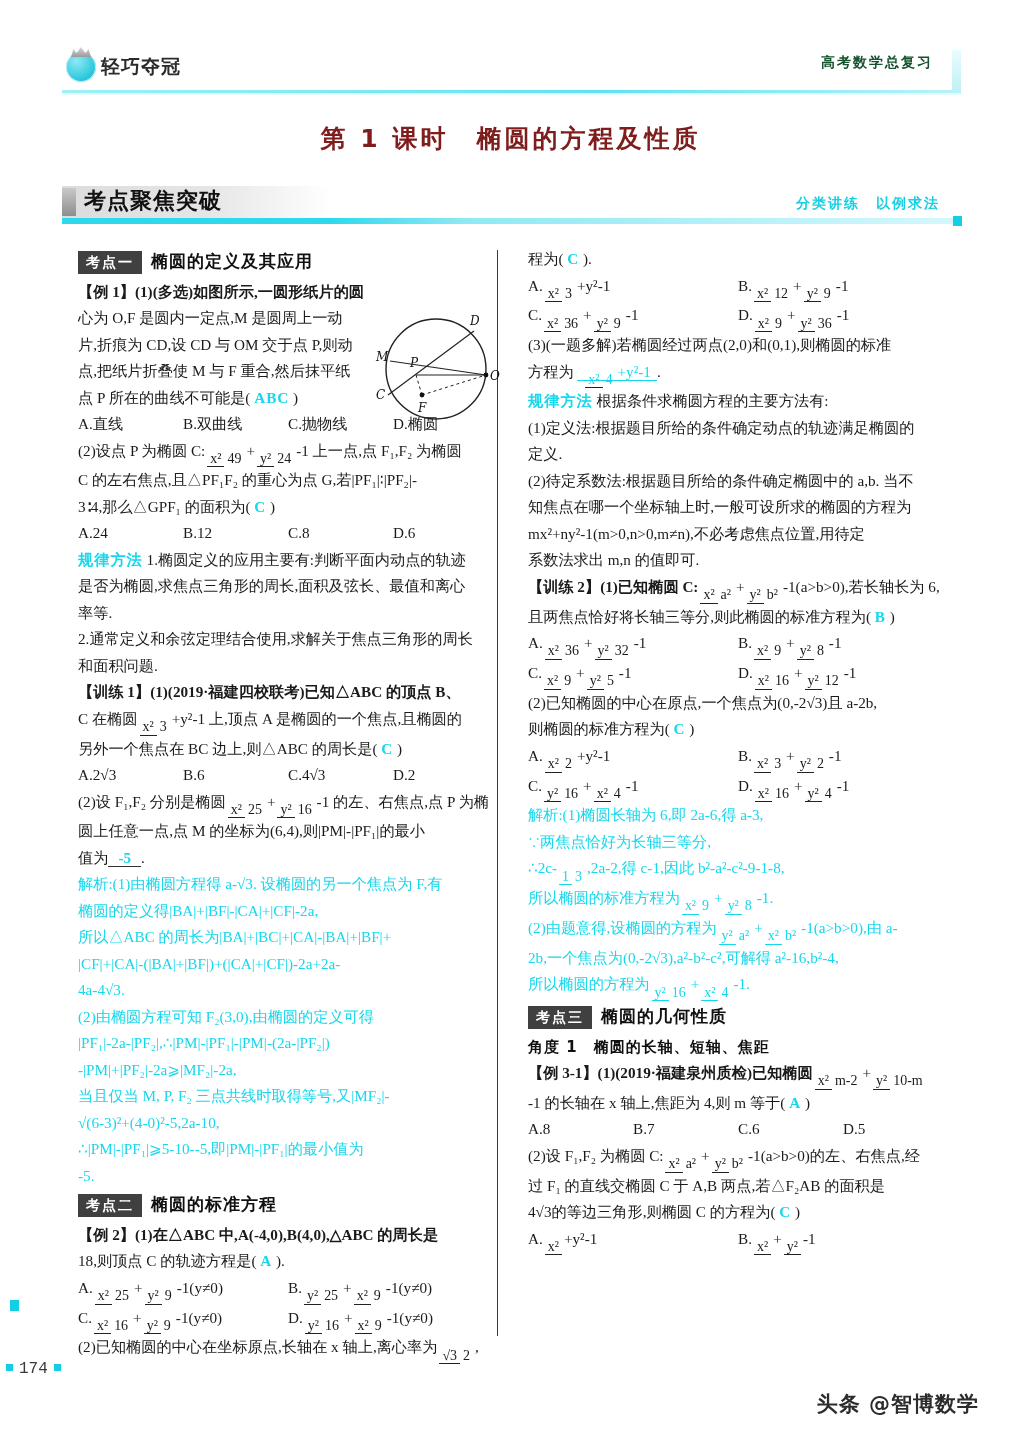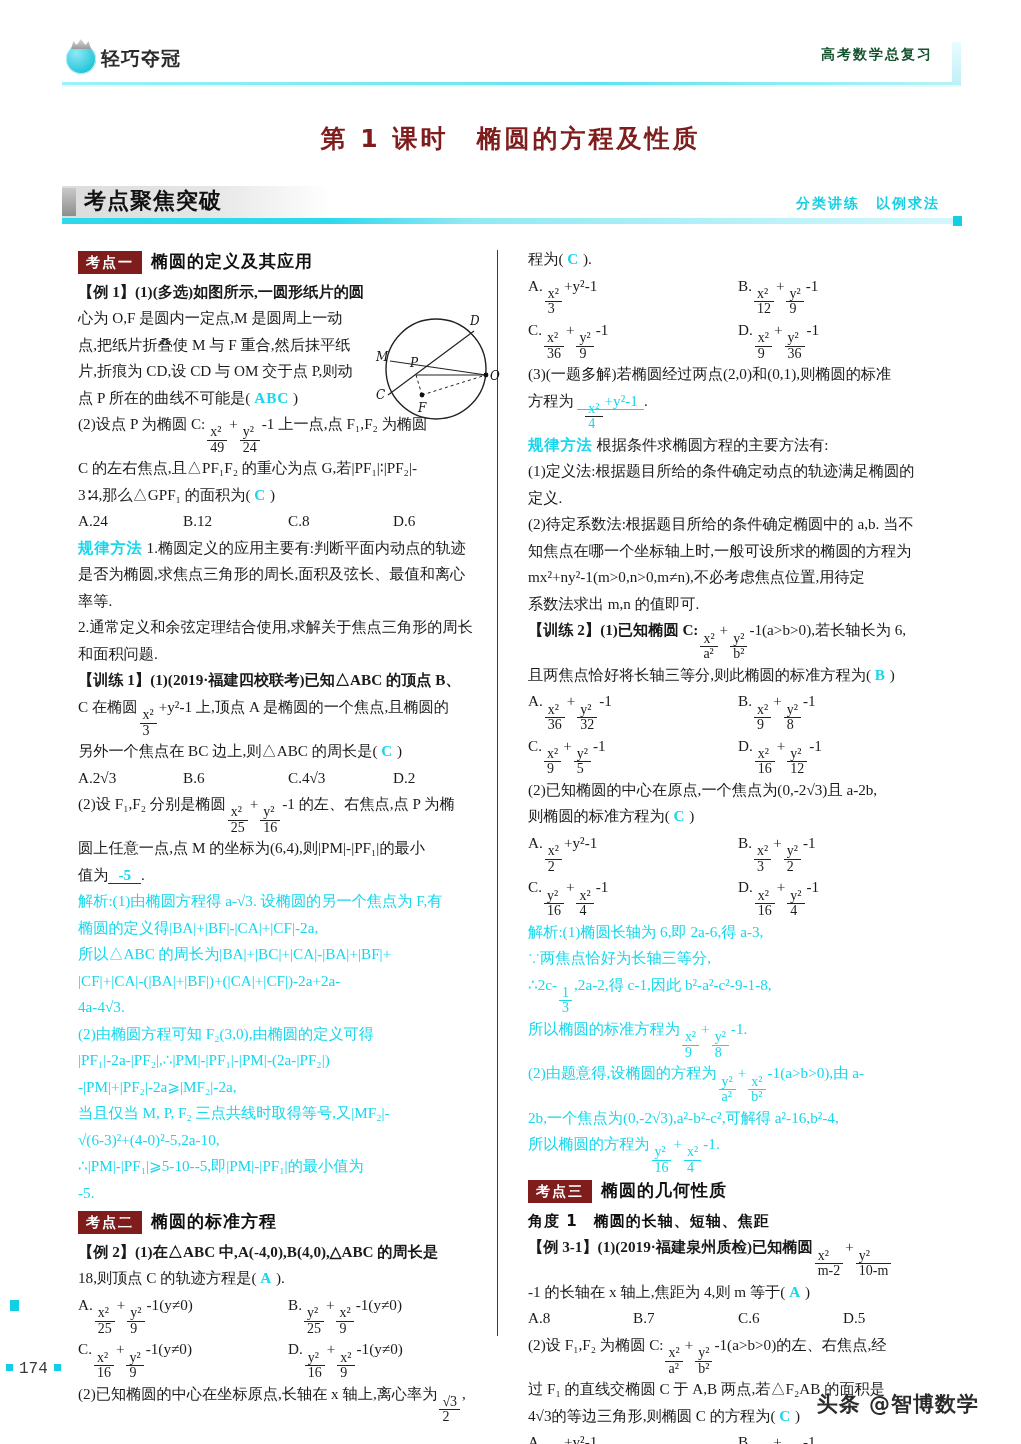--- a/index.html
+++ b/index.html
@@ -7,21 +7,21 @@
     width:1021px;height:1444px;
     background:#ffffff;
     font-family:"Liberation Serif", serif;
     color:#1a1a1a;
     position:relative;
     overflow:hidden;
   }
   .page{position:relative;width:1021px;height:1444px;}
 
   
-  .hdr{position:absolute;left:0;top:42px;width:1021px;height:46px;}
+  .hdr{position:absolute;left:0;top:50px;width:1021px;height:46px;}
   .hdr-rule{position:absolute;left:62px;top:40px;width:898px;height:3px;
      background:linear-gradient(to right,#9ff0f7,#5fe3ef 60%,#b9f3f8);}
   .hdr-rule2{position:absolute;left:62px;top:43px;width:898px;height:2px;background:#e7fbfd;}
   .logo{position:absolute;left:66px;top:2px;display:flex;align-items:center;gap:5px;}
   .logo-badge{width:30px;height:30px;border-radius:50%;
      background:radial-gradient(circle at 35% 30%,#8fe9f6,#26c6da 70%,#16b0c4);
      position:relative;box-shadow:0 0 0 1px #bfeef5 inset;}
   .logo-badge:after{content:"";position:absolute;left:5px;top:-5px;width:20px;height:10px;
      background:linear-gradient(#d9d9d9,#9a9a9a);
      clip-path:polygon(0 100%,12% 20%,28% 62%,50% 0,72% 62%,88% 20%,100% 100%);}
@@ -54,41 +54,41 @@
   
   .col{position:absolute;top:246px;width:420px;font-size:15.2px;line-height:26.5px;}
   .col-l{left:78px;}
   .col-r{left:528px;}
   .divider{position:absolute;left:497px;top:250px;width:1px;height:1086px;background:#3a3a3a;}
 
   p{margin:0;}
 
   
   .kp{display:flex;align-items:center;gap:9px;margin:3px 0 3px 0;}
-  .kp-chip{background:#7f1d1d;color:#ffffff;font-family:"DejaVu Sans",sans-serif;
+  .kp-chip{background:#404040;color:#ffffff;font-family:"DejaVu Sans",sans-serif;
      font-weight:bold;font-size:14px;padding:2px 8px 3px;letter-spacing:2px;line-height:18px;}
   .kp-name{font-family:Liberation Sans, sans-serif;font-weight:bold;font-size:17px;color:#111;letter-spacing:1px;}
 
   .angle{font-family:"DejaVu Sans",sans-serif;font-weight:bold;font-size:15px;color:#111;
      letter-spacing:1px;margin-top:2px;}
 
   .ex{font-weight:bold;}
   .ans{color:#16d7ec;font-weight:bold;letter-spacing:1px;}
   .sol{color:#16d7ec;}
   .rule-lbl{color:#16d7ec;font-weight:bold;letter-spacing:1px;}
   .blank{border-bottom:1px solid #333;padding:0 10px;color:#16d7ec;font-weight:bold;}
   .blank-b{border-bottom:1px solid #16d7ec;padding:0 6px;color:#16d7ec;}
 
   .opts{display:flex;}
   .opts>div{width:50%;}
   .opts4{display:flex;}
   .opts4>div{width:25%;}
 
   
-  .frac{display:inline-flex;flex-direction:column;vertical-align:-0.52em;
+  .frac{display:inline-flex;flex-direction:row;vertical-align:-0.52em;
      margin:0 2px;font-size:0.92em;line-height:1.04;}
   .frac .num{border-bottom:1px solid #222;padding:0 3px;}
   .frac .den{padding:0 3px;}
   .sol .frac .num{border-bottom:1px solid #16d7ec;}
 
   
   .fig{position:absolute;right:-4px;top:24px;width:128px;height:128px;}
 
   
   .pgnum{position:absolute;left:0;top:1360px;width:1021px;text-align:left;
@@ -150,30 +150,36 @@
         <text x="2" y="58" font-size="12" font-style="italic" font-family="DejaVu Serif, serif" fill="#111">M</text>
         <text x="36" y="64" font-size="12" font-style="italic" font-family="DejaVu Serif, serif" fill="#111">P</text>
         <text x="116" y="77" font-size="12" font-style="italic" font-family="DejaVu Serif, serif" fill="#111">O</text>
         <text x="2" y="96" font-size="12" font-style="italic" font-family="DejaVu Serif, serif" fill="#111">C</text>
         <text x="44" y="109" font-size="12" font-style="italic" font-family="DejaVu Serif, serif" fill="#111">F</text>
       </svg>
 
       <div style="width:296px;">
         <p><span class="ex">【例 1】(1)(多选)如图所示,一圆形纸片的圆</span></p>
         <p>心为 O,F 是圆内一定点,M 是圆周上一动</p>
+        <p>片,折痕为 CD,设 CD 与 OM 交于点 P,则动</p>
         <p>点,把纸片折叠使 M 与 F 重合,然后抹平纸</p>
-        <p>片,折痕为 CD,设 CD 与 OM 交于点 P,则动</p>
         <p>
           <span>点 P 所在的曲线不可能是(</span>
           <span class="ans">ABC</span>
           <span>)</span>
         </p>
       </div>
     </div>
 
+    <div class="opts4">
+      <div>A.直线</div>
+      <div>B.双曲线</div>
+      <div>C.抛物线</div>
+      <div>D.椭圆</div>
+    </div>
 
     <p>
       <span>(2)设点 P 为椭圆 C:</span><span class="frac">
           <span class="num">x²</span>
           <span class="den">49</span>
         </span><span>+</span><span class="frac">
           <span class="num">y²</span>
           <span class="den">24</span>
         </span><span>-1 上一点,点 F₁,F₂ 为椭圆</span>
     </p>

